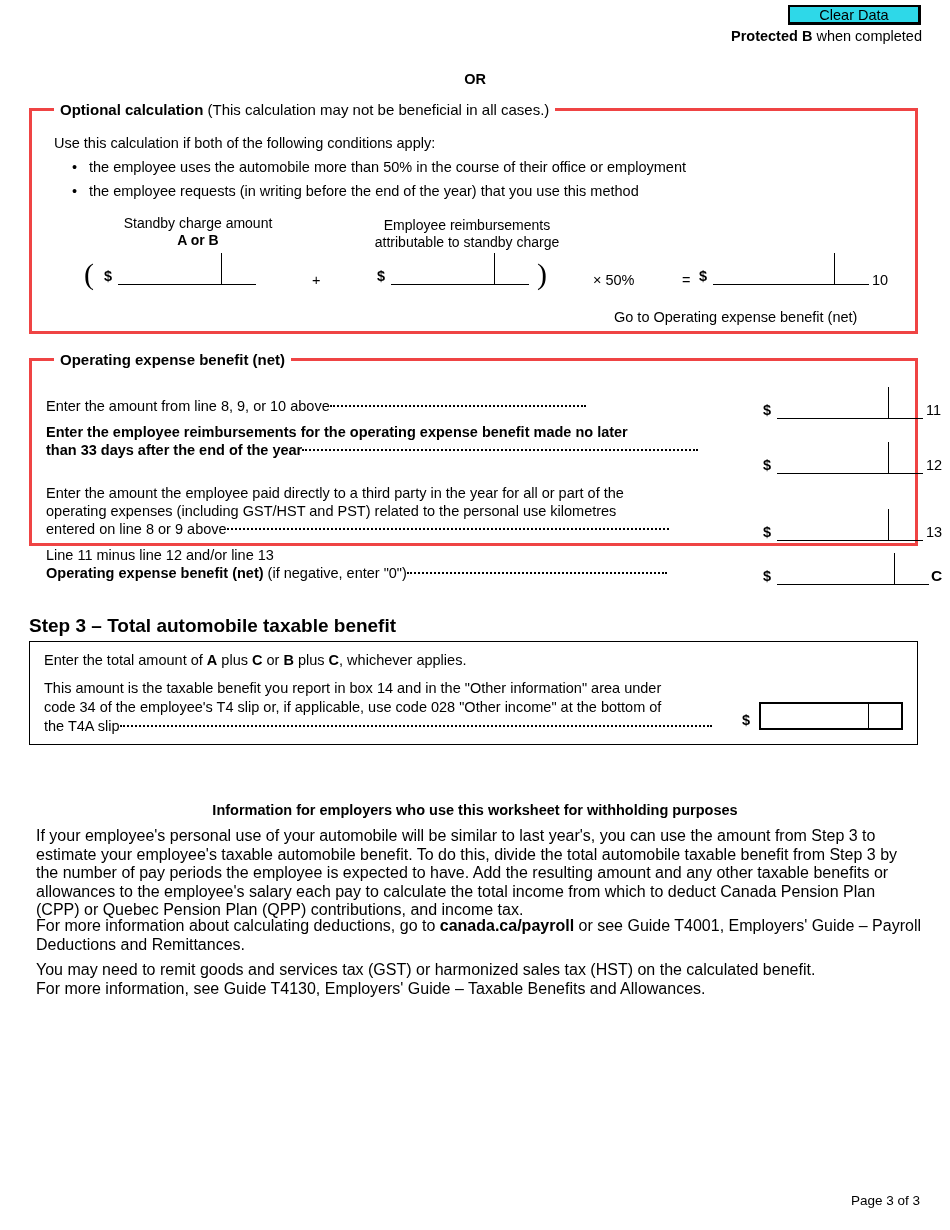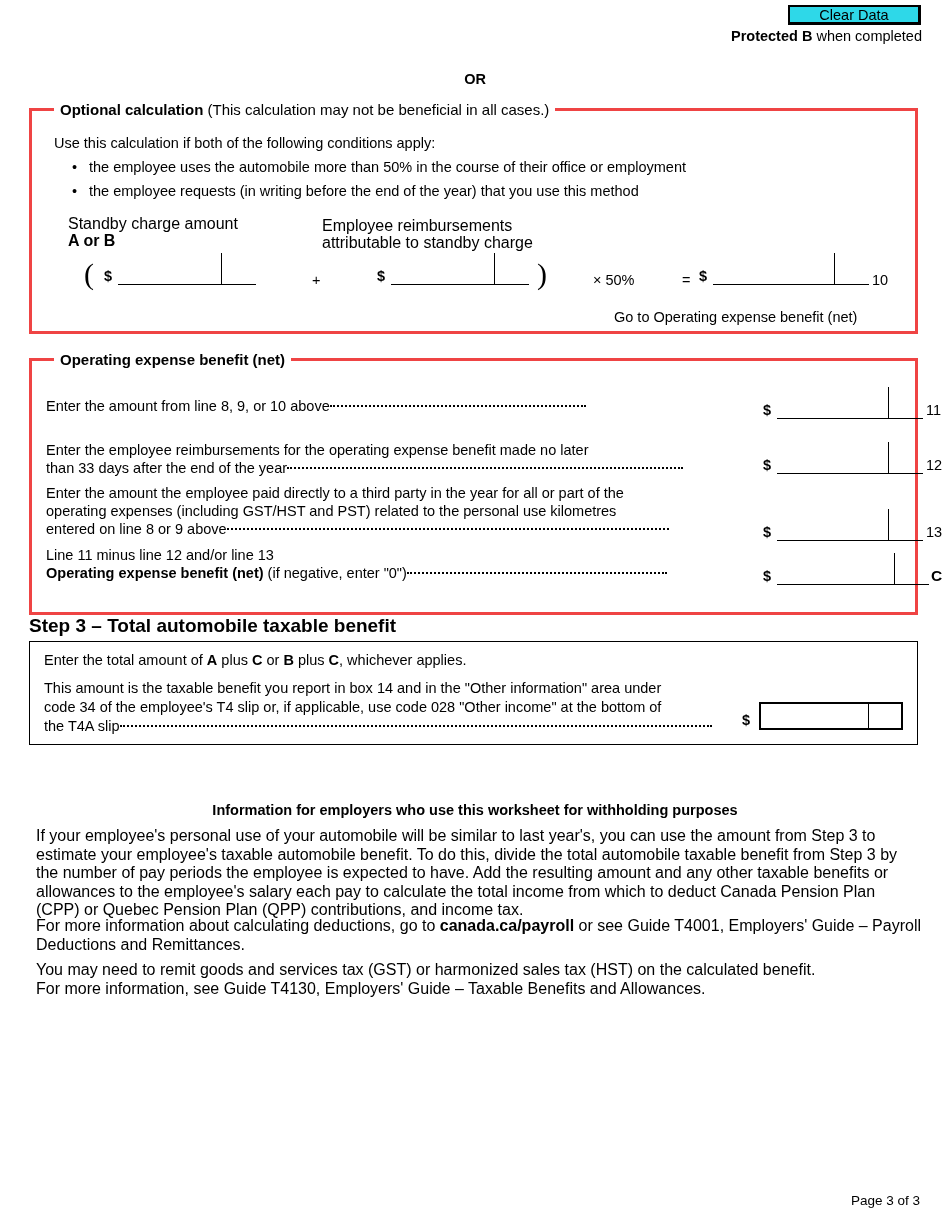--- a/index.html
+++ b/index.html
@@ -80,21 +80,22 @@
     position: absolute;
     left: 40px;
     font-size: 14.5px;
     white-space: nowrap;
   }
   .bullet-line .bul { display: inline-block; width: 17px; }
 
   
   .col-head {
     position: absolute;
-    font-size: 16px;
+    text-align: center;
+    font-size: 14px;
     line-height: 17px;
   }
   .col-head .b { font-weight: bold; }
 
   
   .money-field {
     position: absolute;
     border-bottom: 1.5px solid #000000;
     height: 26px;
   }
@@ -128,21 +129,21 @@
   .line-no.bold { font-weight: bold; font-size: 15.5px; }
   .goto-note {
     position: absolute;
     font-size: 14.5px;
     white-space: nowrap;
   }
 
   
   #operating-expense-box {
     left: 29px; top: 358px;
-    width: 889px; height: 257px;
+    width: 889px; height: 188px;
   }
   .oe-row { position: absolute; left: 14px; }
   .oe-text {
     font-size: 14.5px;
     line-height: 18px;
     white-space: nowrap;
   }
   .oe-text b { font-weight: bold; }
   .leader {
     display: inline-block;
@@ -280,21 +281,21 @@
       <div class="oe-text">
         <span>Enter the amount from line 8, 9, or 10 above</span><span class="leader" style="width:256px;"></span>
       </div>
     </div>
     <span class="dollar-sign" style="left:731px; top:41px;">$</span>
     <div class="money-field" style="left:745px; top:32px; width:146px;">
       <span class="cents-tick"></span>
     </div>
     <span class="line-no" style="left:894px; top:41px;">11</span>
 
-    <div class="oe-row" style="top:80px;">
+    <div class="oe-row" style="top:62px;font-weight:bold;">
       <div class="oe-text">Enter the employee reimbursements for the operating expense benefit made no later</div>
       <div class="oe-text">
         <span>than 33 days after the end of the year</span><span class="leader" style="width:396px;"></span>
       </div>
     </div>
     <span class="dollar-sign" style="left:731px; top:96px;">$</span>
     <div class="money-field" style="left:745px; top:87px; width:146px;">
       <span class="cents-tick"></span>
     </div>
     <span class="line-no" style="left:894px; top:96px;">12</span>

